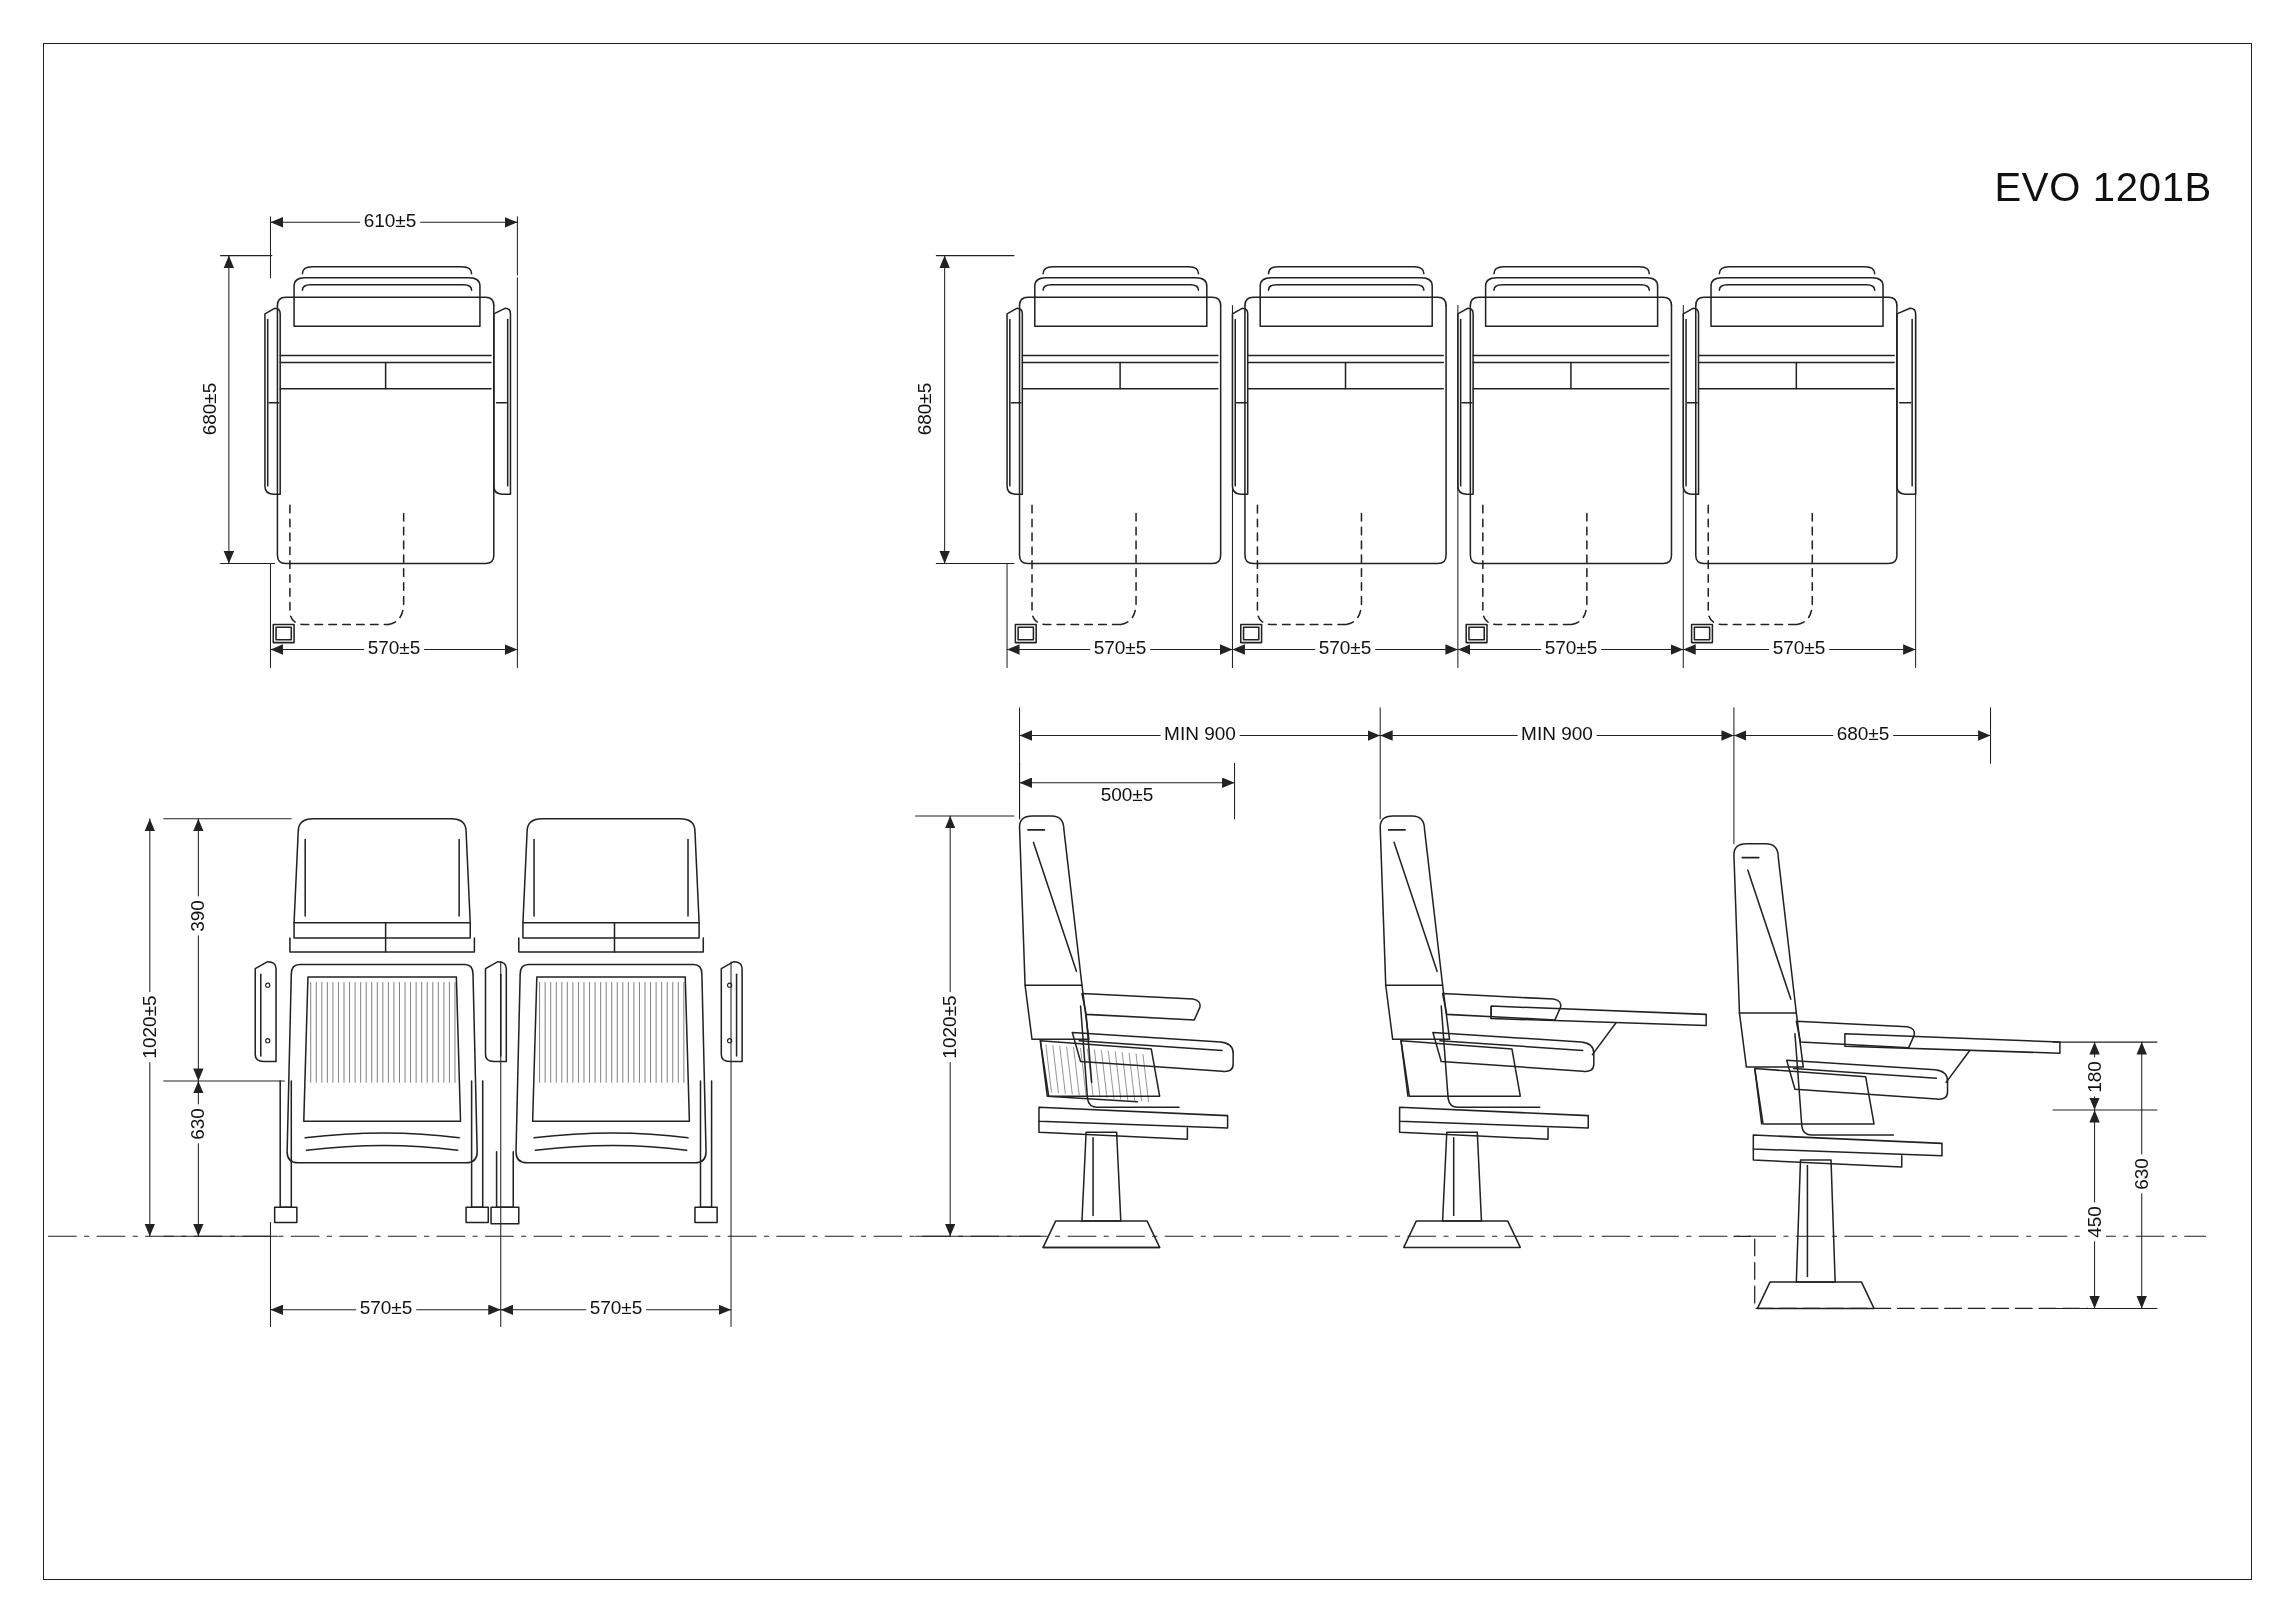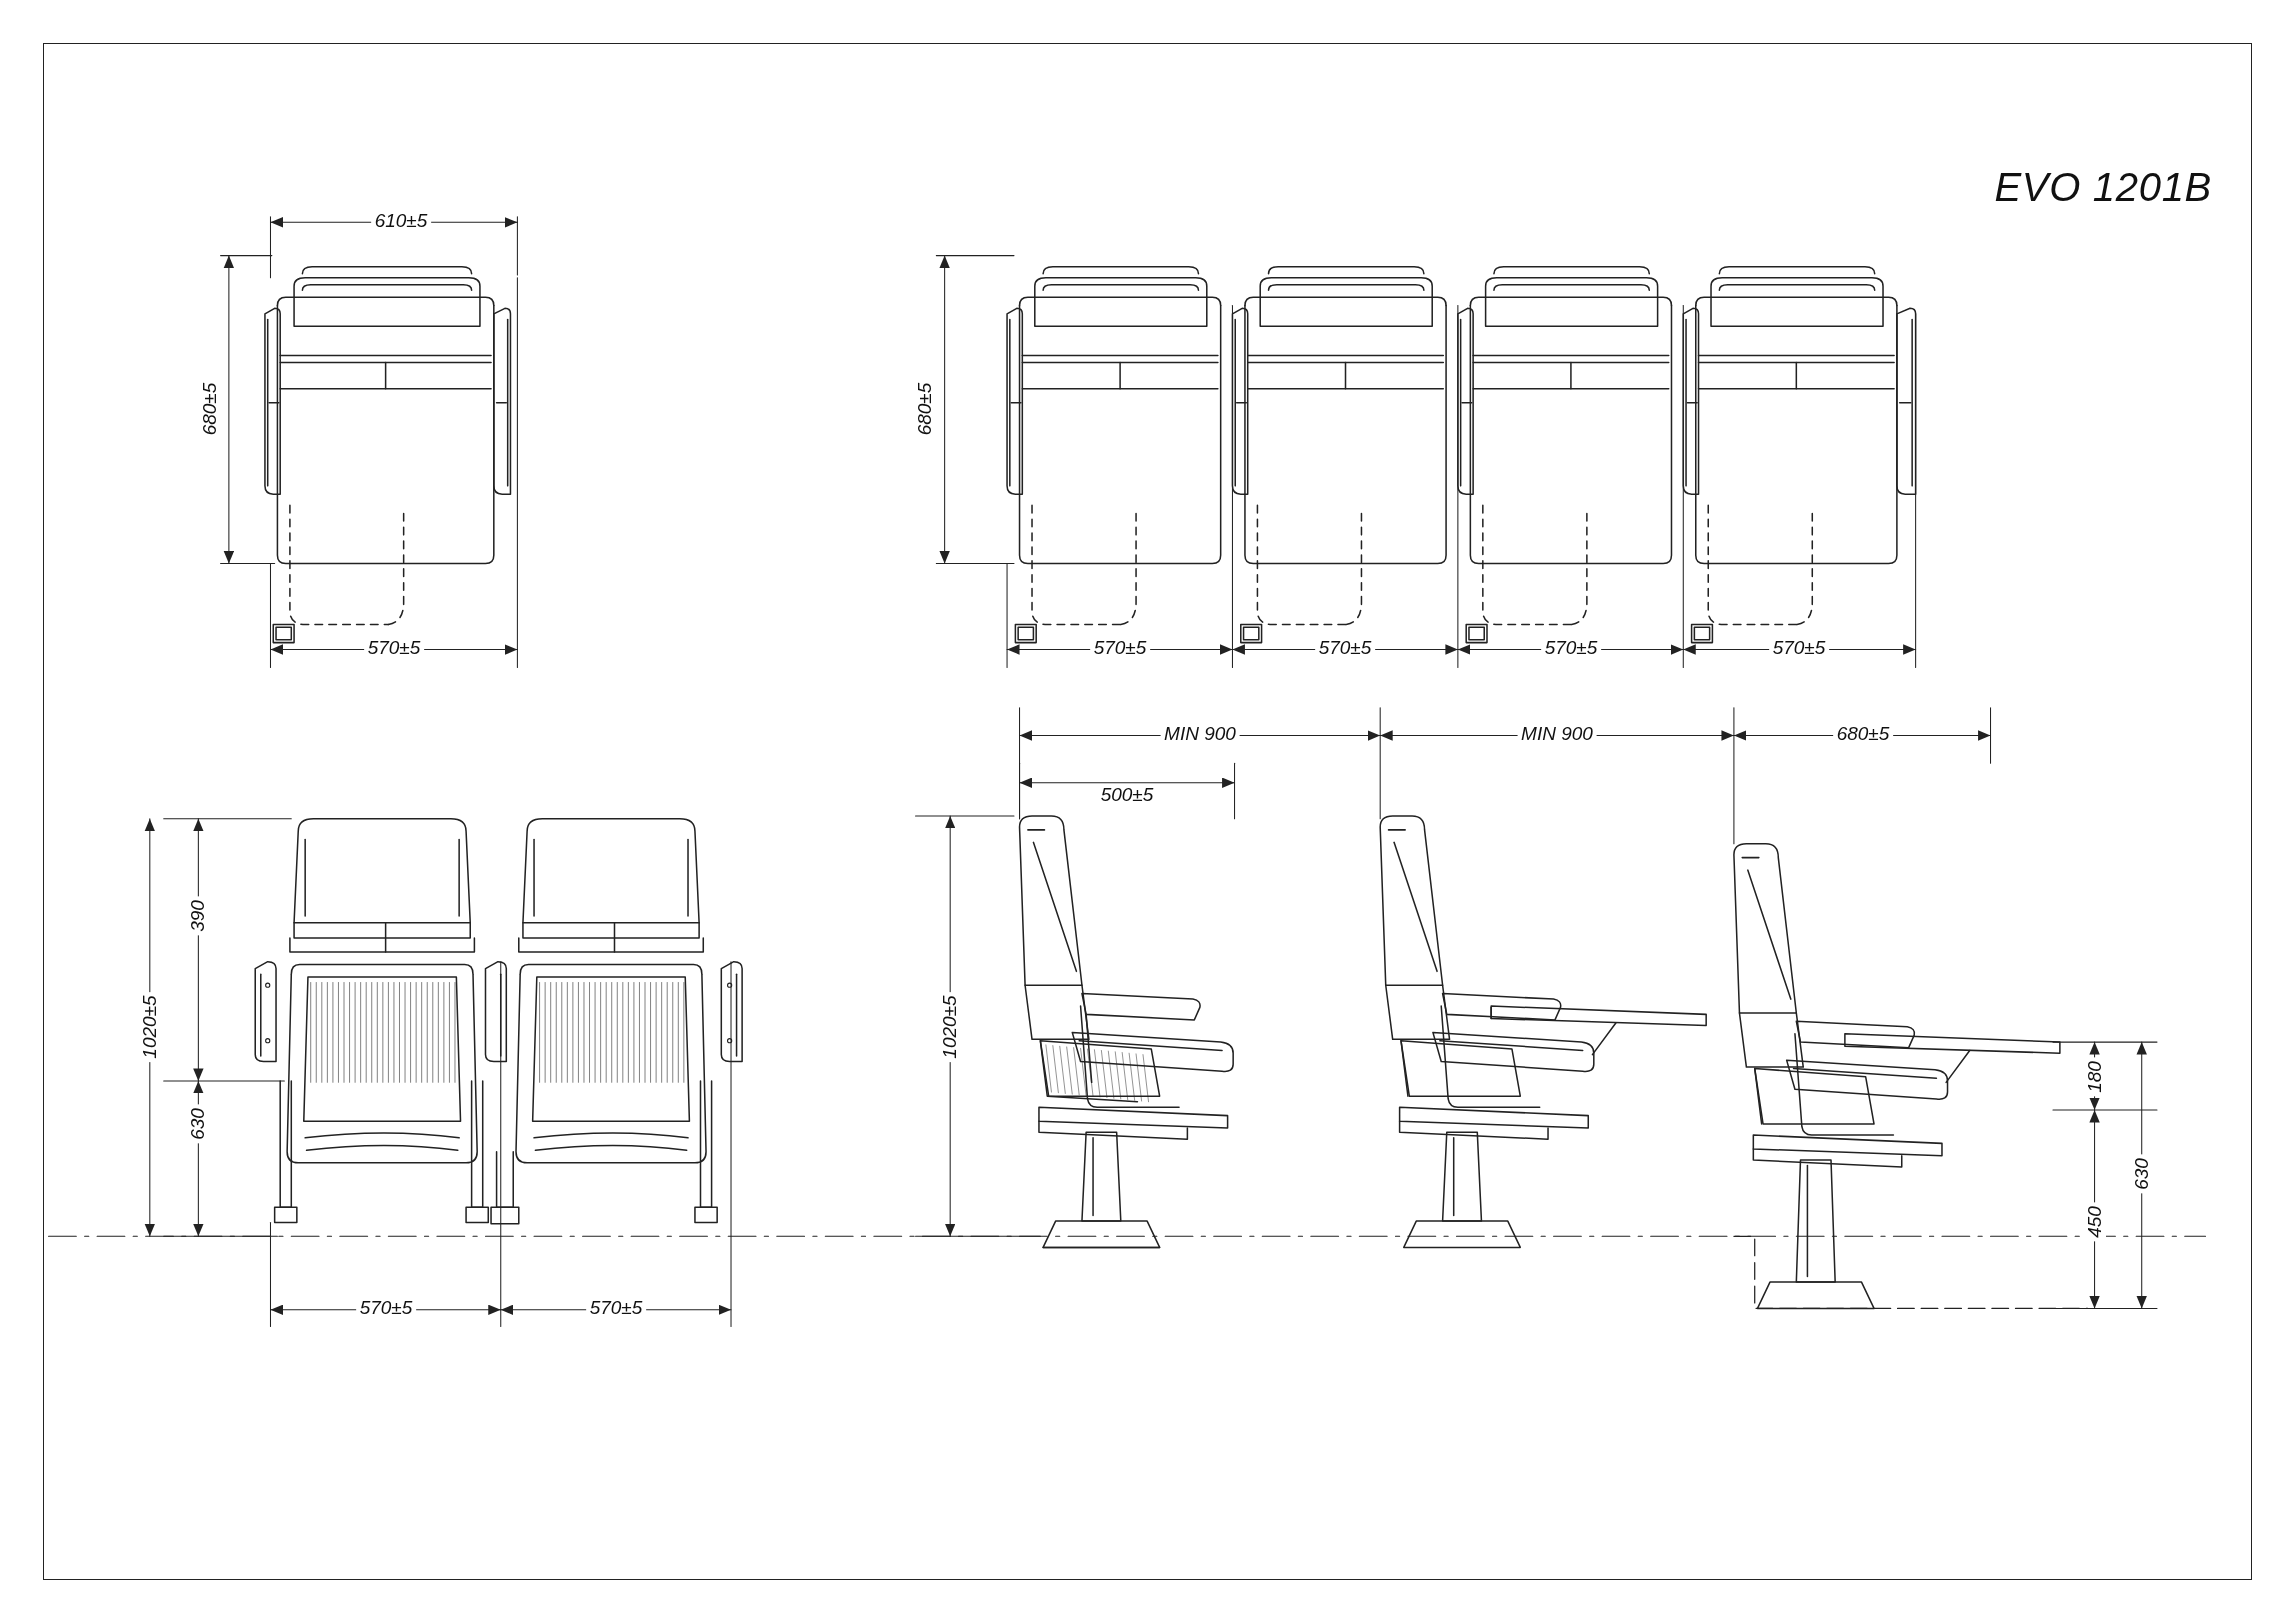--- a/index.html
+++ b/index.html
@@ -10,21 +10,20 @@
   body {
     font-family: "Liberation Sans", sans-serif;
     color: #1a1a1a;
   }
   #sheet {
     position: relative;
     width: 2295px;
     height: 1623px;
     background: #ffffff;
     overflow: hidden;
-    font-style: italic;
   }
   .frame {
     position: absolute;
     left: 43px;
     top: 43px;
     width: 2209px;
     height: 1537px;
     border: 1.4px solid #222;
     box-sizing: border-box;
   }
@@ -381,21 +380,21 @@
         <path d="M2960 1502 L3110 1502"></path>
         <path d="M2960 1600 L3110 1600"></path>
         <path d="M2960 1886 L3110 1886"></path>
         <path d="M3020 1502 L3020 1600" marker-start="url(#arS)" marker-end="url(#ar)"></path>
         <path d="M3020 1600 L3020 1886" marker-start="url(#arS)" marker-end="url(#ar)"></path>
         <path d="M3088 1502 L3088 1886" marker-start="url(#arS)" marker-end="url(#ar)"></path>
       </g>
     </g>
   </svg>
 
-  <div class="dim-label" style="left:401px; top:221px;">610±5</div>
+  <div class="dim-label" style="left:390px; top:221px;">610±5</div>
   <div class="dim-label vert" style="left:210px; top:409px;">680±5</div>
   <div class="dim-label" style="left:394px; top:648px;">570±5</div>
 
   <div class="dim-label vert" style="left:925px; top:409px;">680±5</div>
   <div class="dim-label" style="left:1120px; top:648px;">570±5</div>
   <div class="dim-label" style="left:1345px; top:648px;">570±5</div>
   <div class="dim-label" style="left:1571px; top:648px;">570±5</div>
   <div class="dim-label" style="left:1799px; top:648px;">570±5</div>
 
   <div class="dim-label vert" style="left:198px; top:916px;">390</div>

